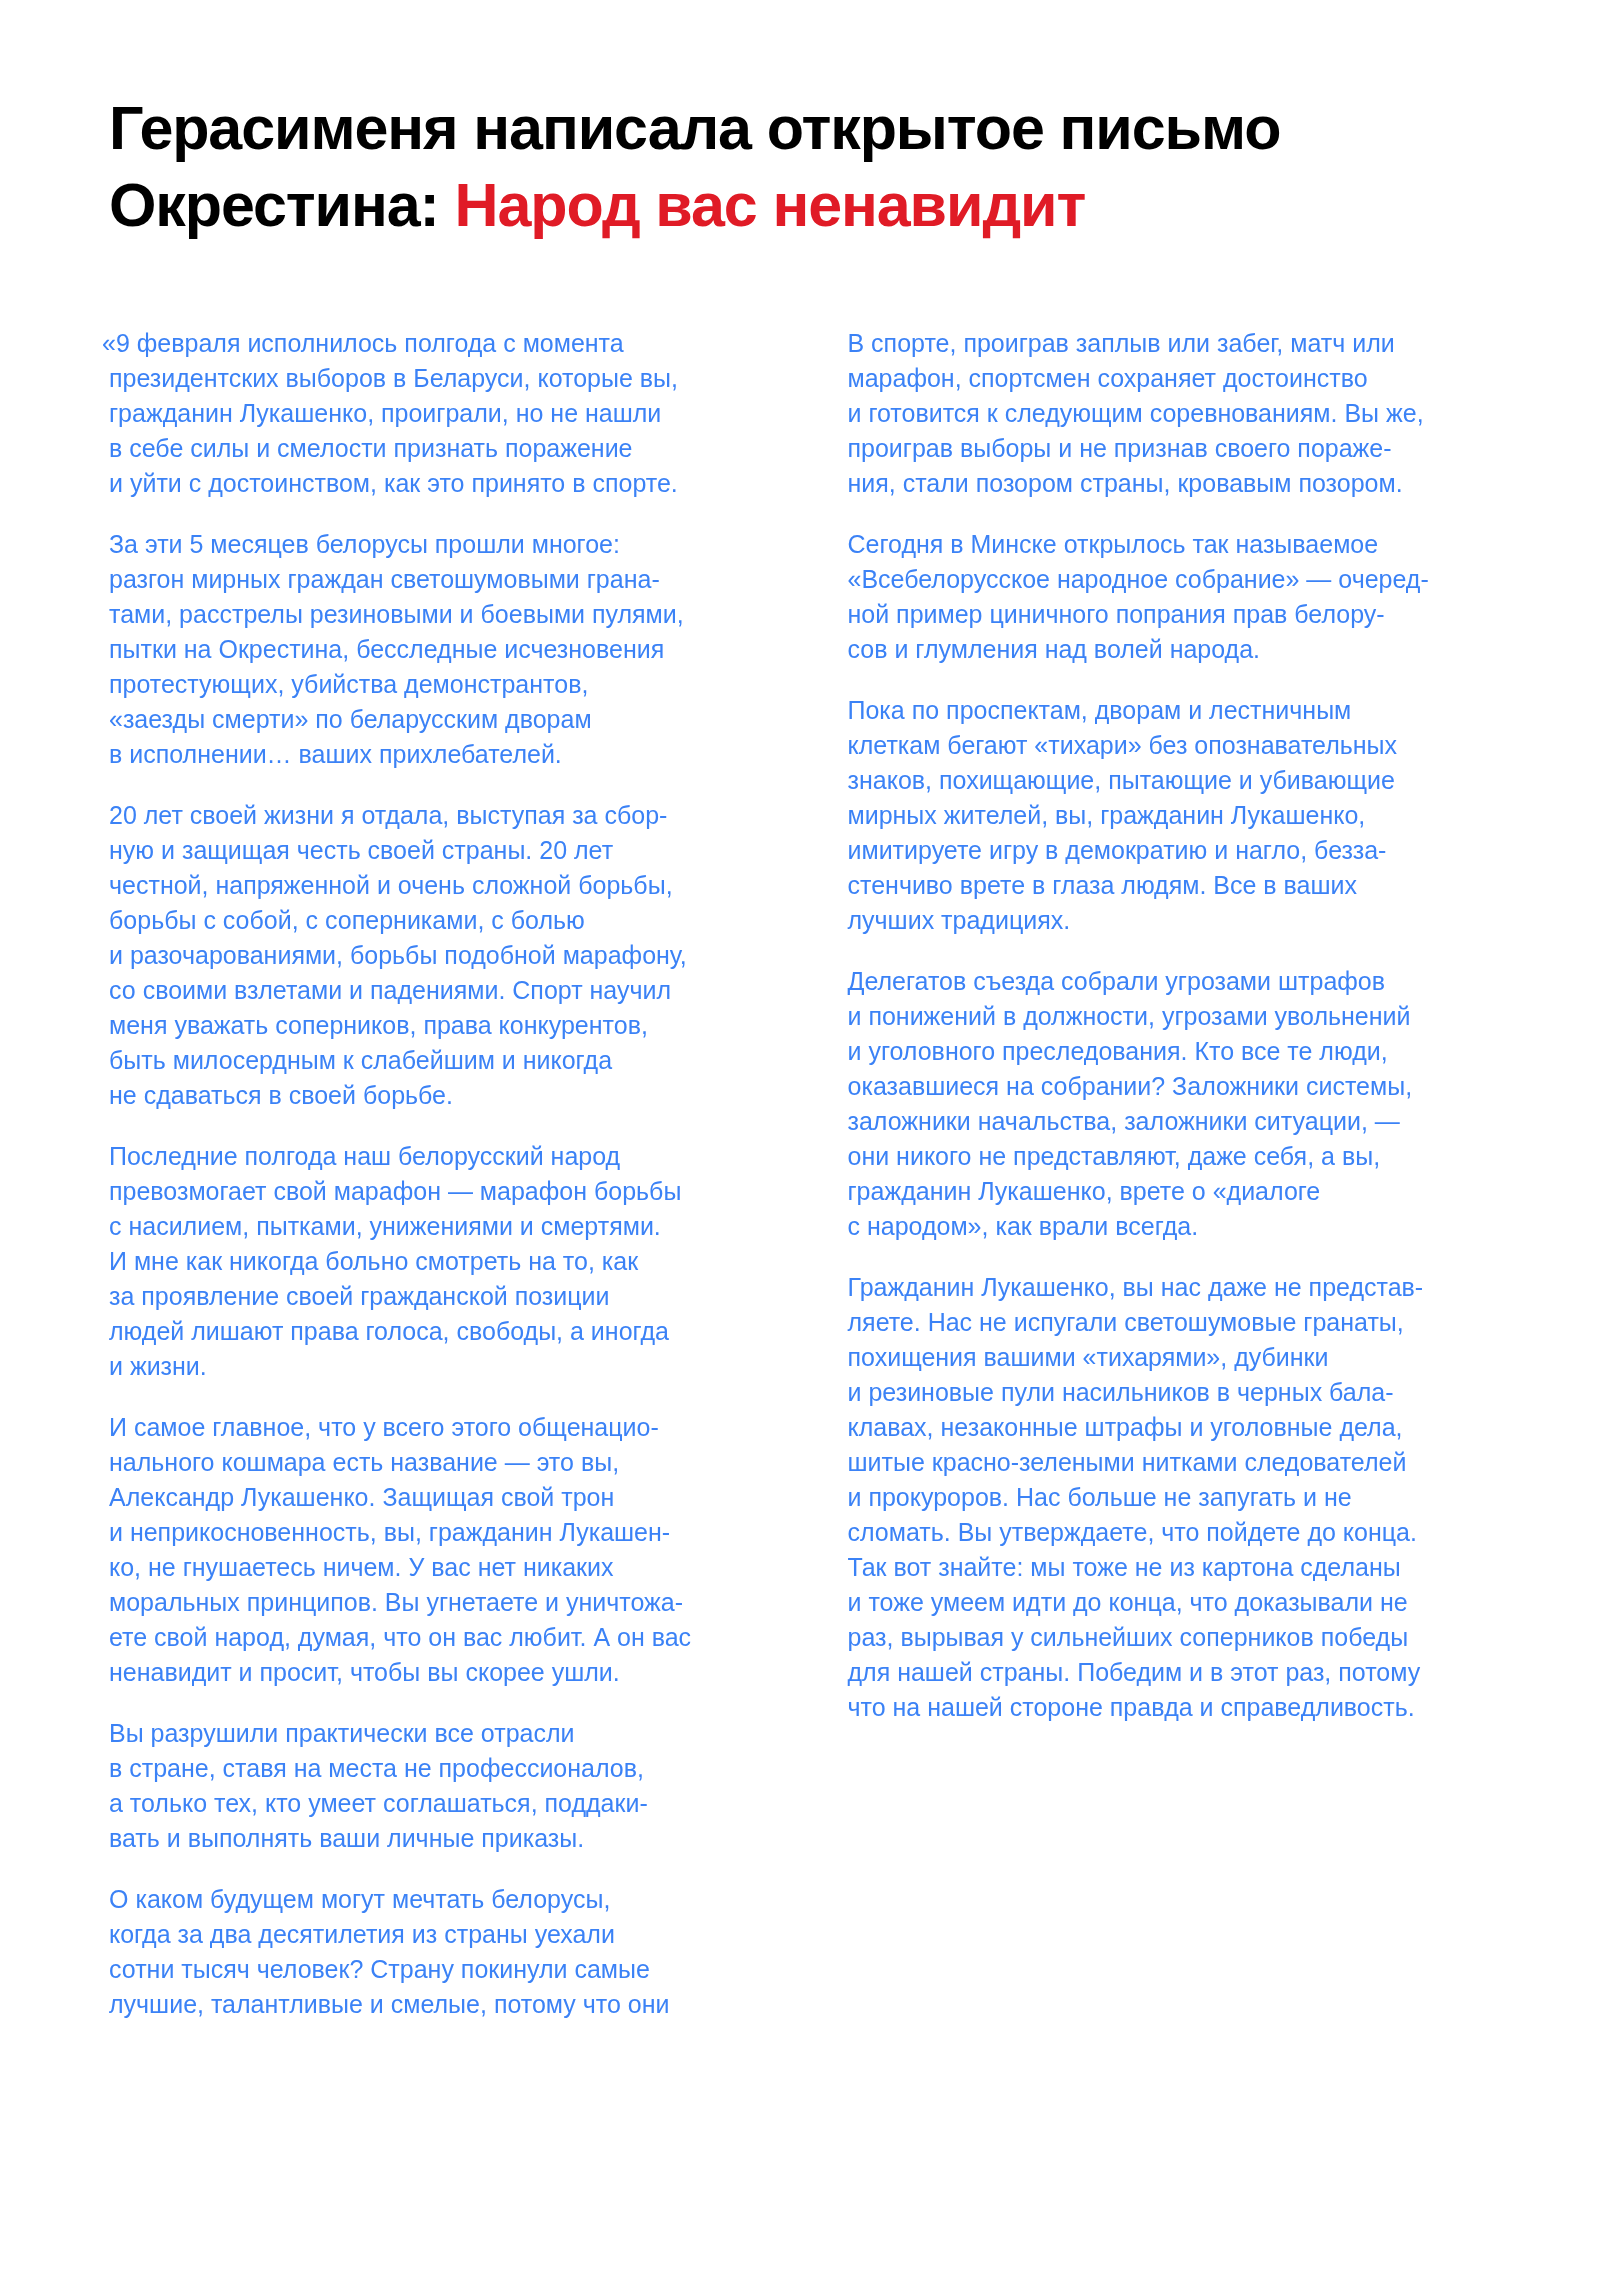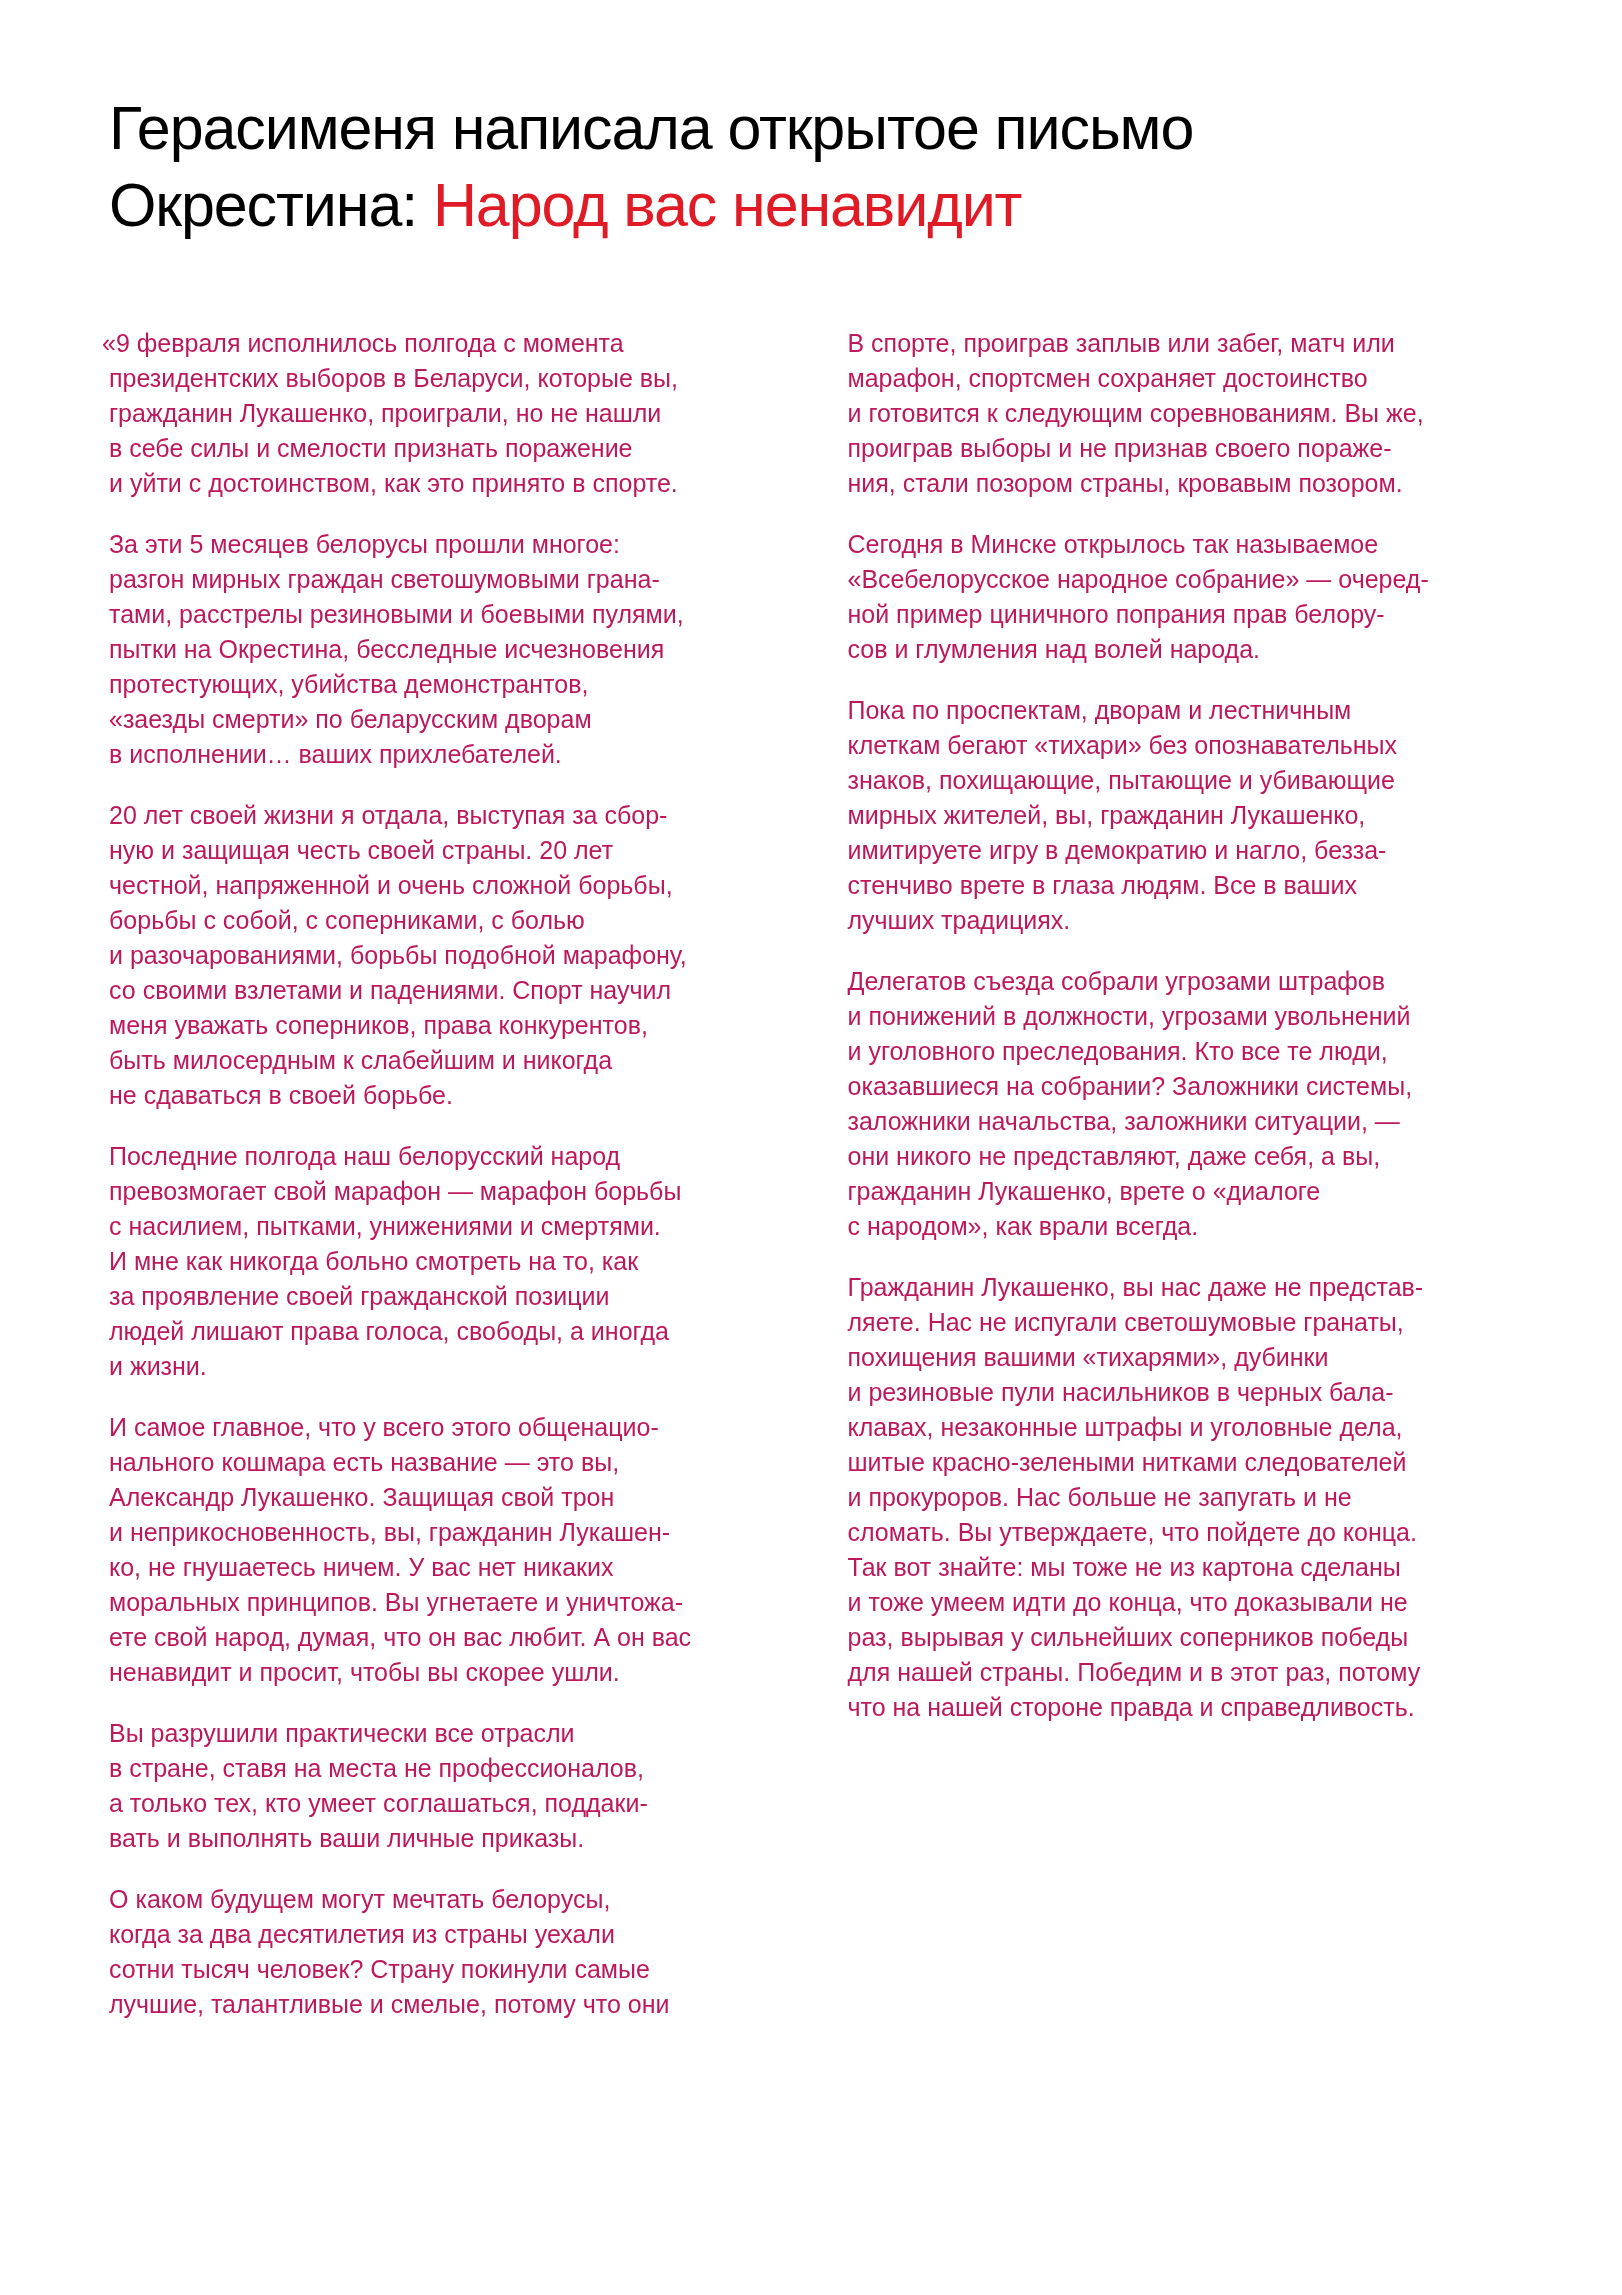--- a/index.html
+++ b/index.html
@@ -18,42 +18,42 @@
     box-sizing: border-box;
     width: 1622px;
     height: 2295px;
     padding: 90px 101px 0 109px;
     background: #ffffff;
   }
   .title {
     margin: 0;
     font-size: 61px;
     line-height: 77px;
-    font-weight: 400;
+    font-weight: 700;
     letter-spacing: -1.1px;
     color: #000000;
   }
   .title .red {
     color: var(--accent-red, #e01b26);
   }
   .columns {
     display: flex;
     gap: 65px;
     margin-top: 82px;
   }
   .col {
     flex: 1 1 0;
     min-width: 0;
   }
   .para {
     margin: 0 0 26px 0;
     font-size: 25px;
     line-height: 35px;
     white-space: pre-line;
-    color: #be185d;
+    color: #3b82f6;
   }
   .para.hang-quote {
     text-indent: -7px;
   }
   .para.italic {
     font-style: italic;
   }
 </style>
 </head>
 <body>

